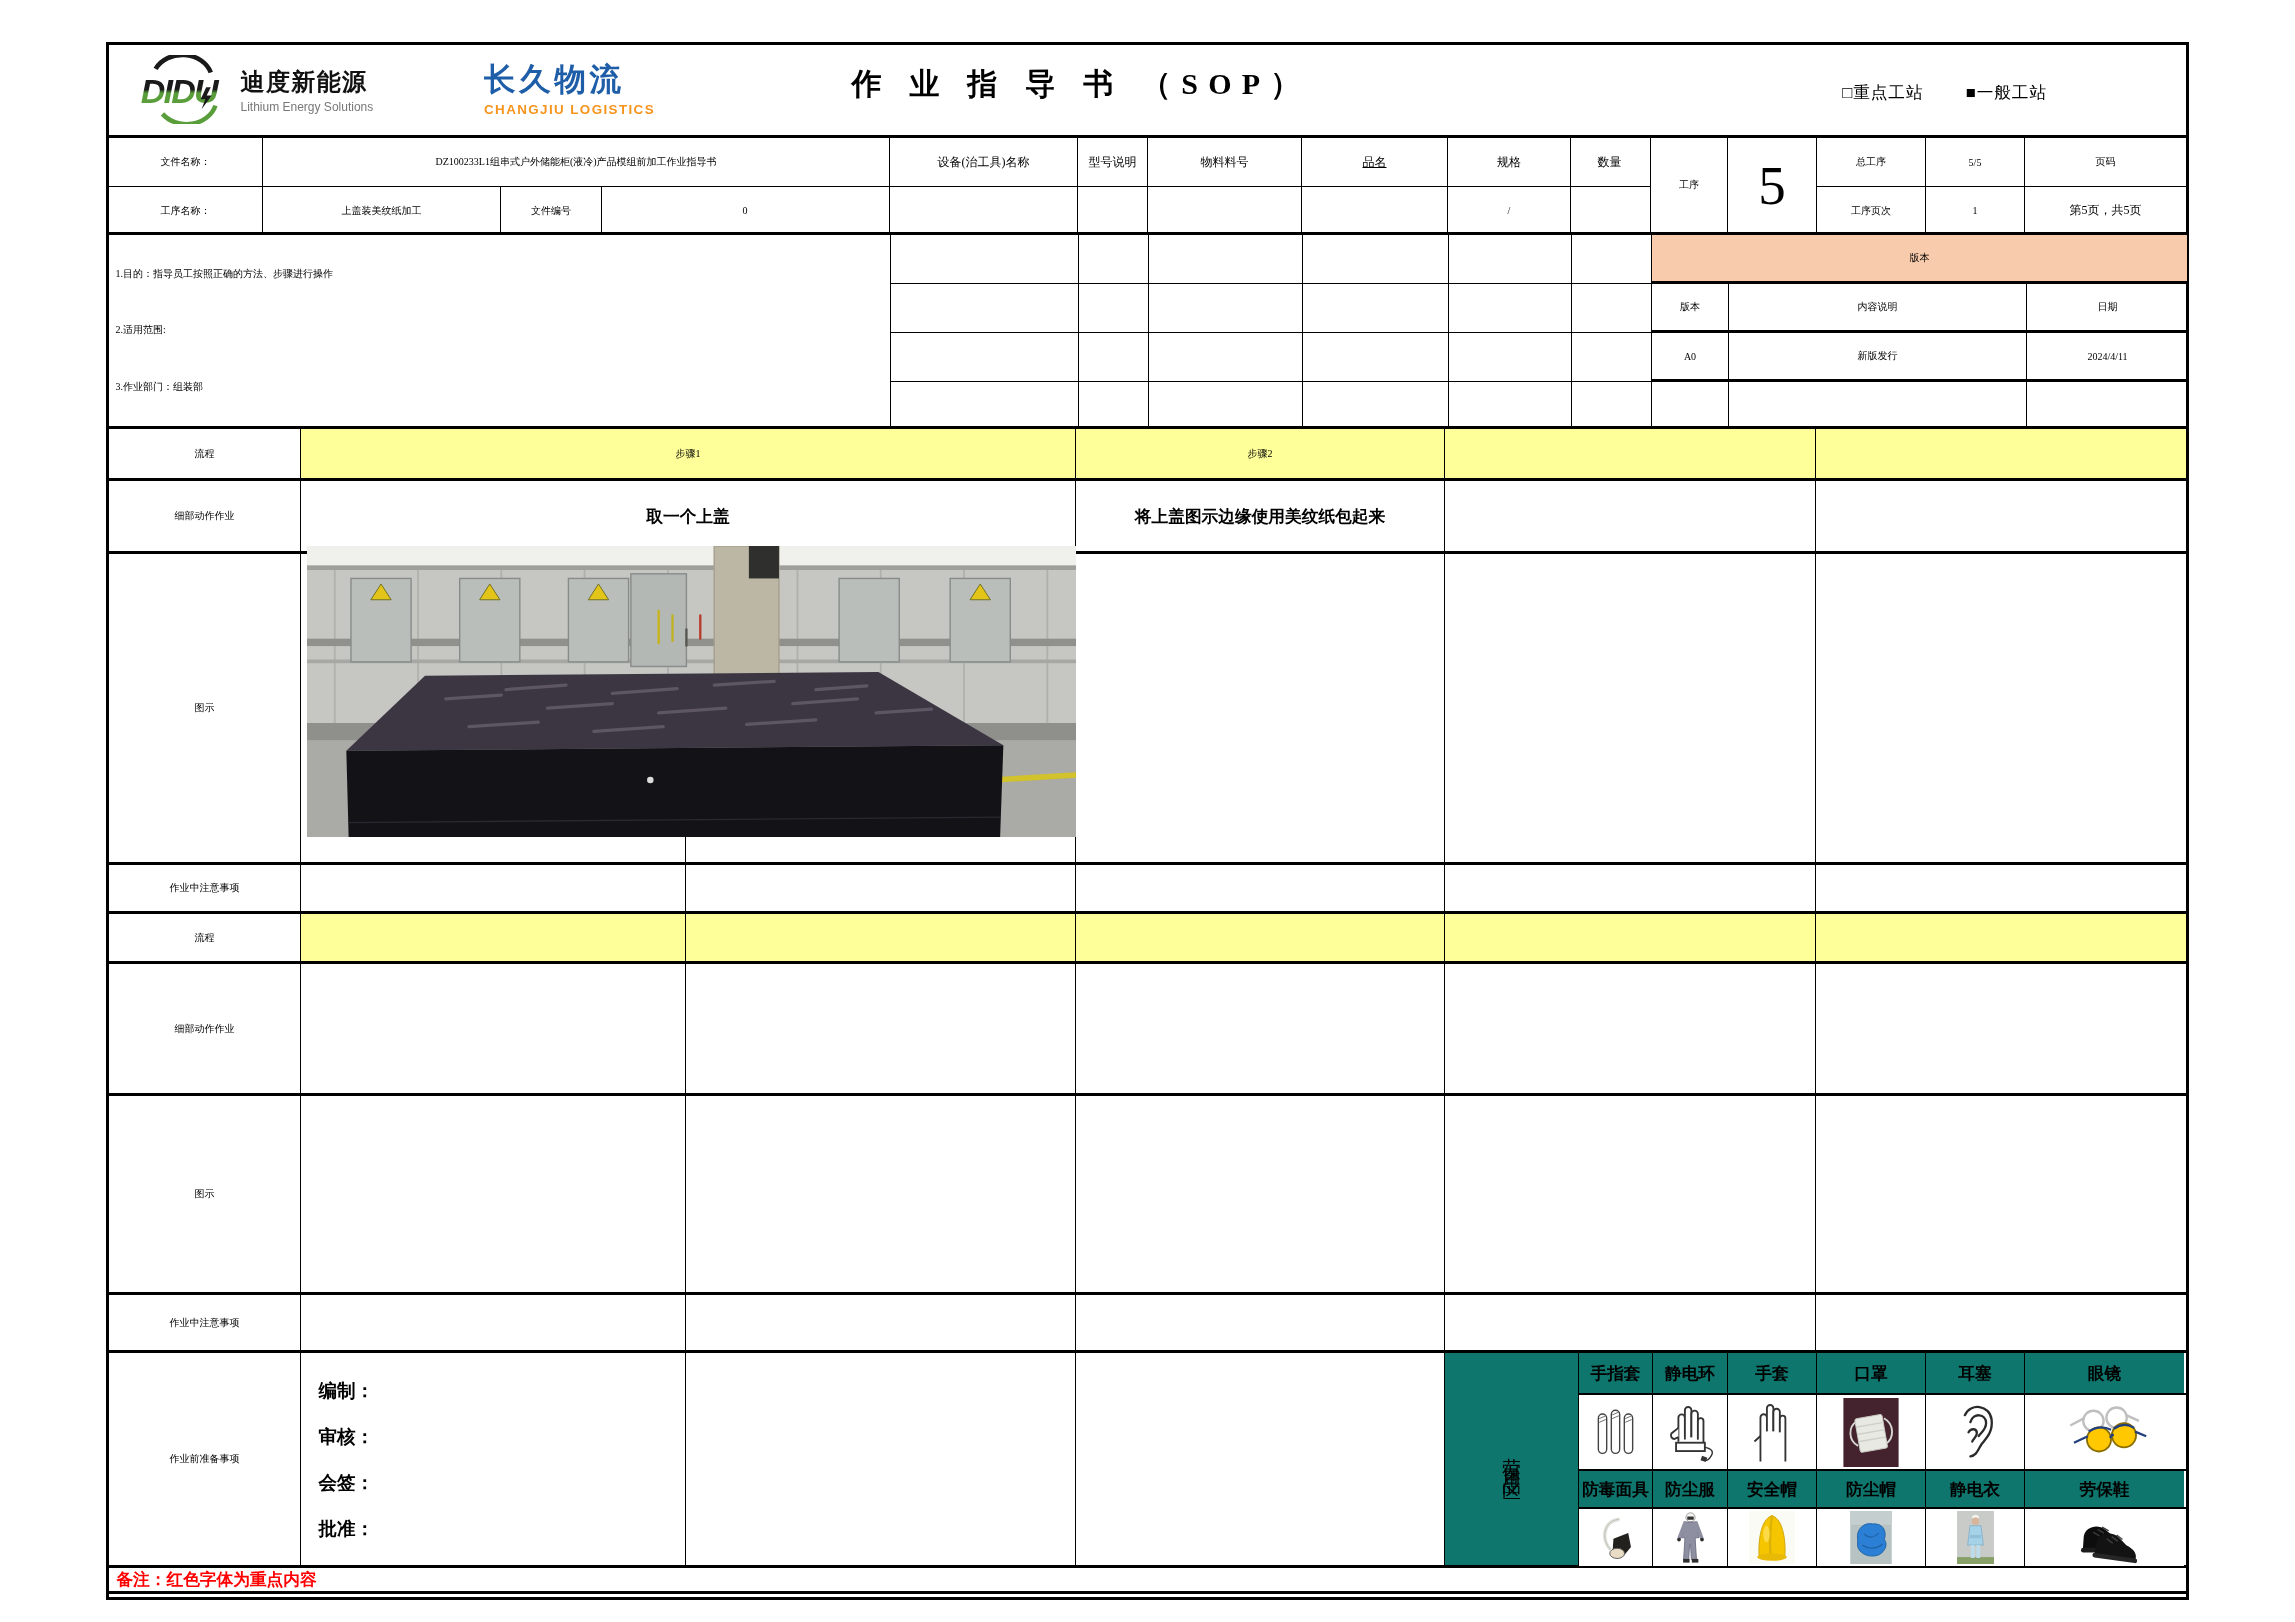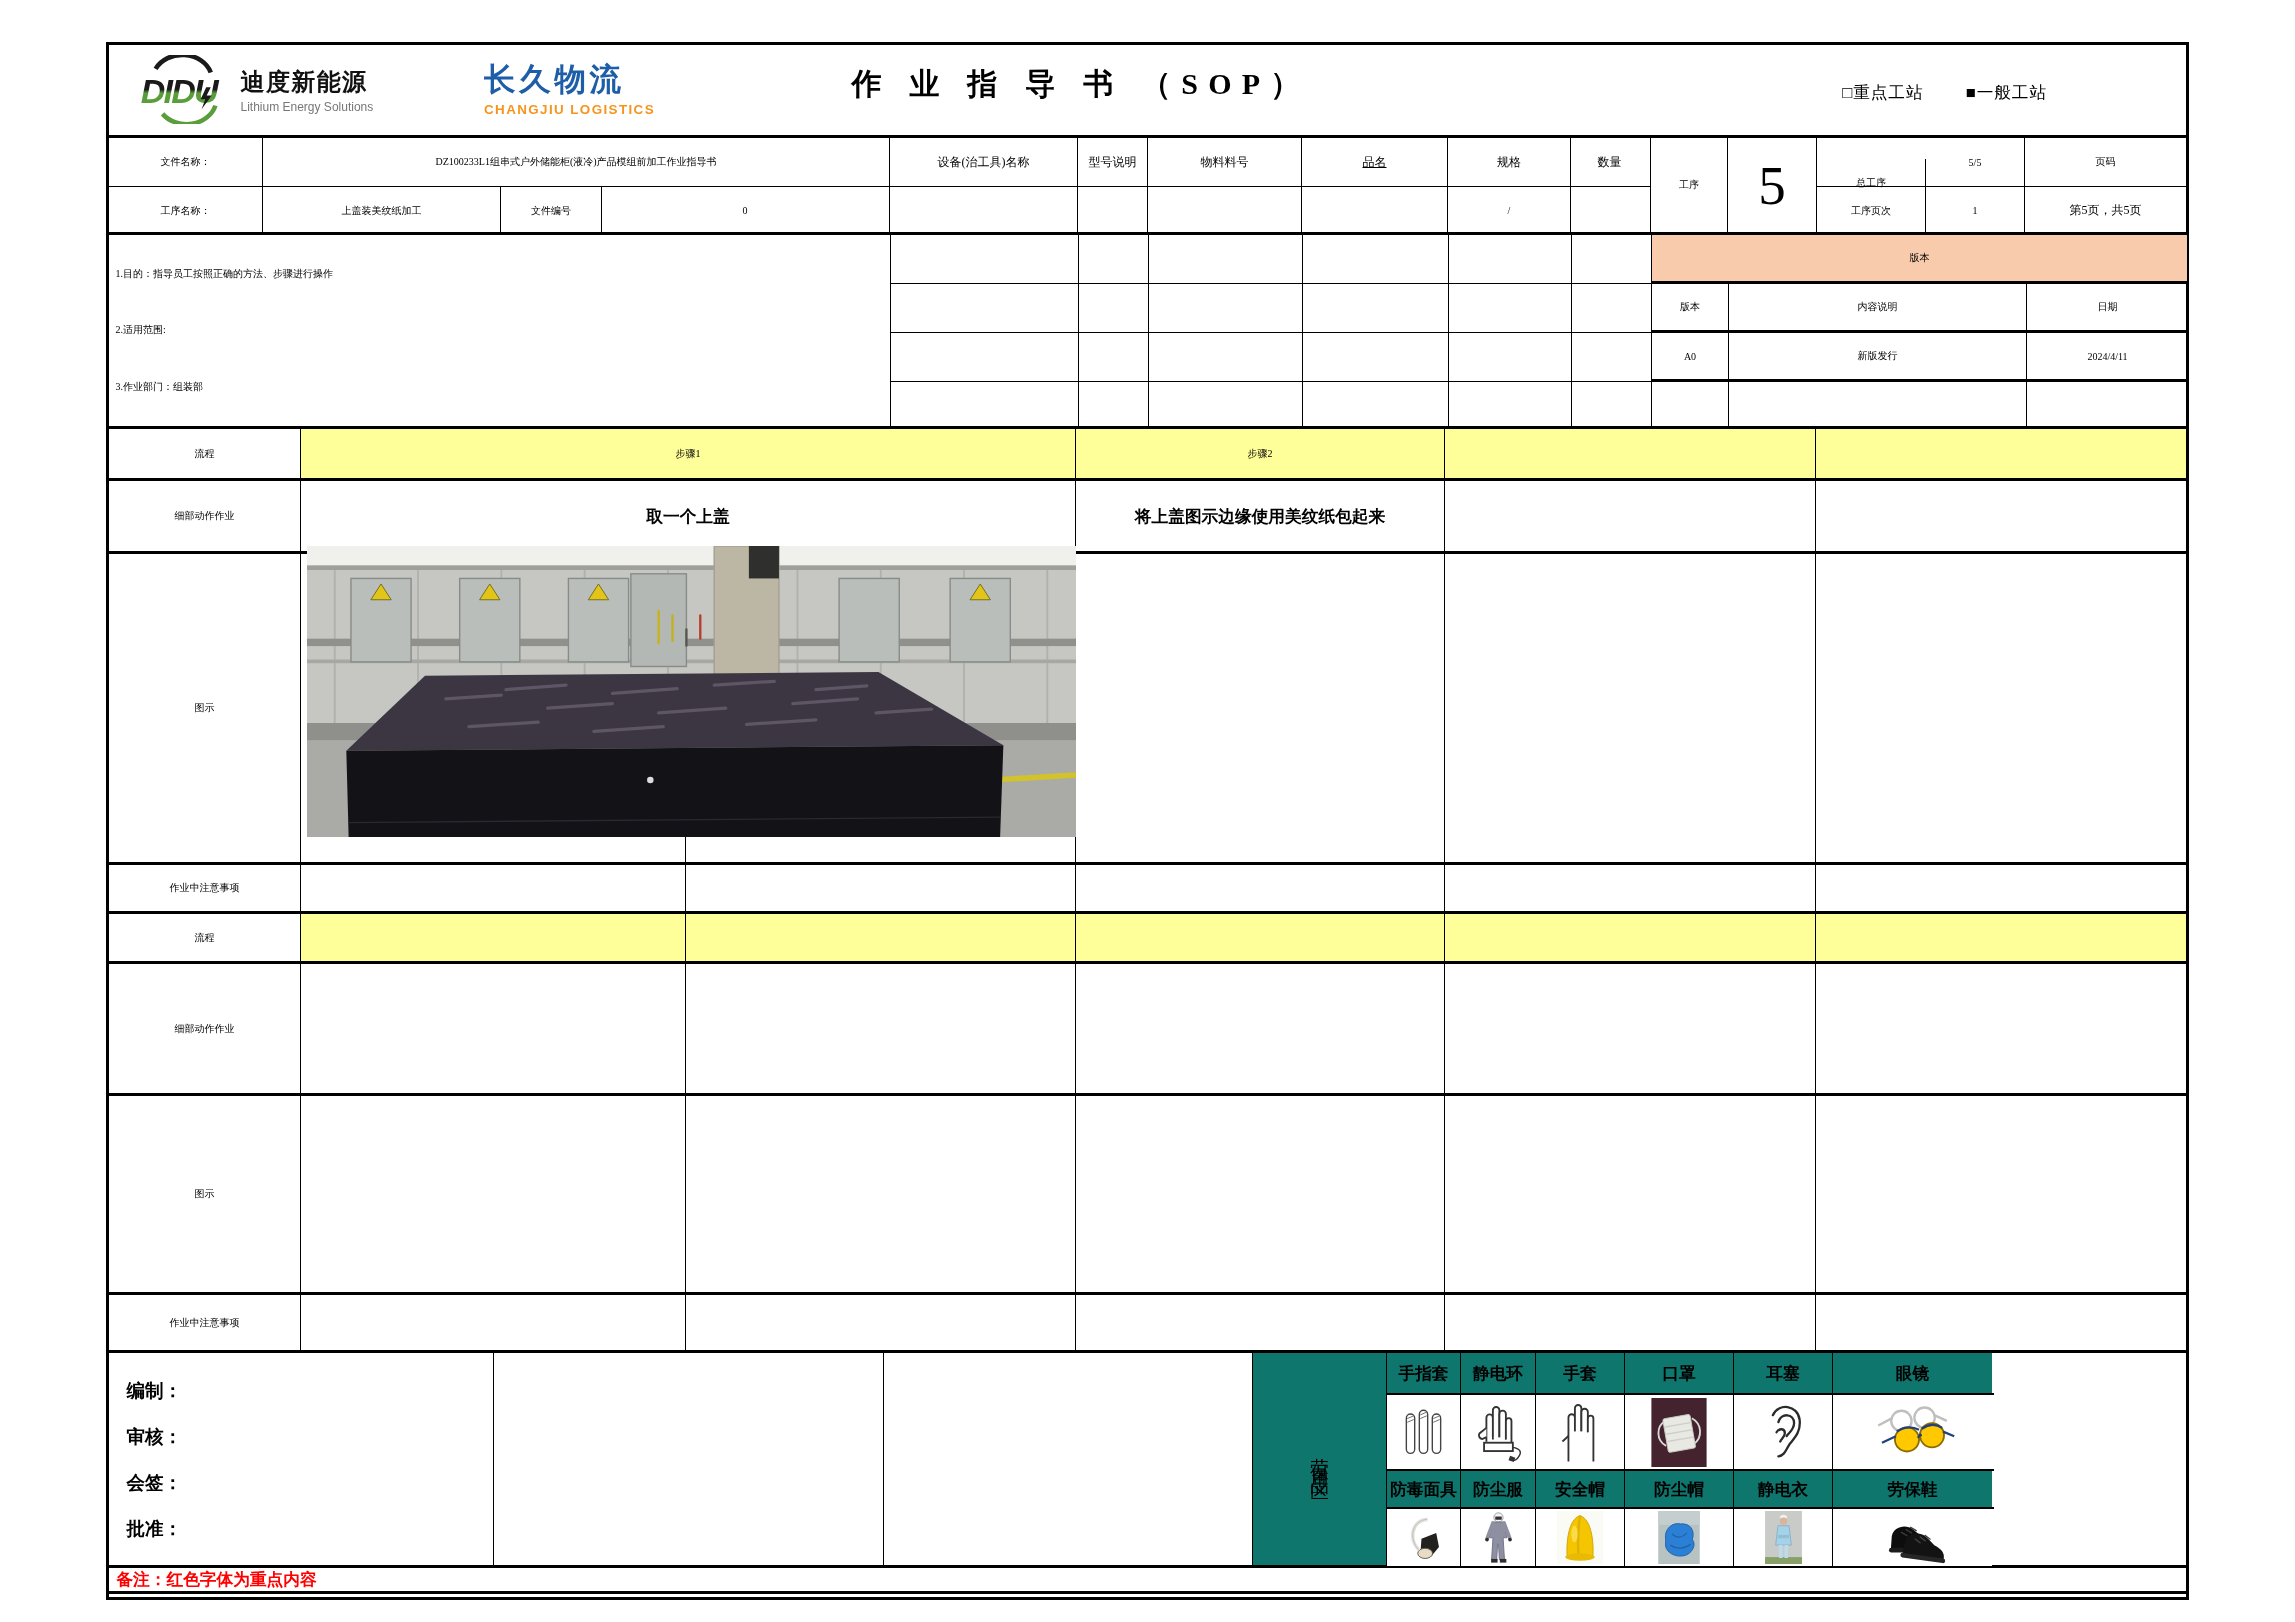--- a/index.html
+++ b/index.html
@@ -108,21 +108,21 @@
           <div class="cell" style="width:154px;height:100%;"></div>
           <div class="cell" style="width:146px;height:100%;"></div>
           <div class="cell fs-label" style="width:123px;height:100%;">/</div>
           <div class="cell nbr" style="width:77px;height:100%;"></div>
         </div>
       </div>
       <div class="cell fs-label" style="width:77px;height:100%;">工序</div>
       <div class="cell big5" style="width:89px;height:100%;">5</div>
       <div class="col" style="width:369px;">
         <div class="row hr4" style="height:49px;">
-          <div class="cell fs-label" style="width:109px;height:100%;margin-top:21px;">总工序</div>
+          <div class="cell fs-label" style="width:109px;height:100%;">总工序</div>
           <div class="cell fs-label" style="width:99px;height:100%;">5/5</div>
           <div class="cell nbr fs-label" style="width:161px;height:100%;">页码</div>
         </div>
         <div class="row" style="height:47px;">
           <div class="cell fs-label" style="width:109px;height:100%;">工序页次</div>
           <div class="cell fs-label" style="width:99px;height:100%;">1</div>
           <div class="cell nbr fs-small" style="width:161px;height:100%;">第5页，共5页</div>
         </div>
       </div>
     </div>
@@ -251,20 +251,21 @@
     <div class="band" style="height:58px;">
       <div class="cell fs-label" style="width:192px;height:100%;">作业中注意事项</div>
       <div class="cell" style="width:385px;height:100%;"></div>
       <div class="cell" style="width:390px;height:100%;"></div>
       <div class="cell" style="width:369px;height:100%;"></div>
       <div class="cell" style="width:371px;height:100%;"></div>
       <div class="cell nbr" style="width:370px;height:100%;"></div>
     </div>
 
     <div class="band" style="height:215px;">
+      <div class="cell fs-label" style="width:192px;height:100%;">作业前准备事项</div>
       <div class="cell sig" style="width:385px;height:100%;">
         <div>编制：</div>
         <div>审核：</div>
         <div>会签：</div>
         <div>批准：</div>
       </div>
       <div class="cell" style="width:390px;height:100%;"></div>
       <div class="cell" style="width:369px;height:100%;"></div>
       <div class="cell green vtext" style="width:134px;height:100%;">劳保用品区</div>
       <div class="col" style="width:607px;">

